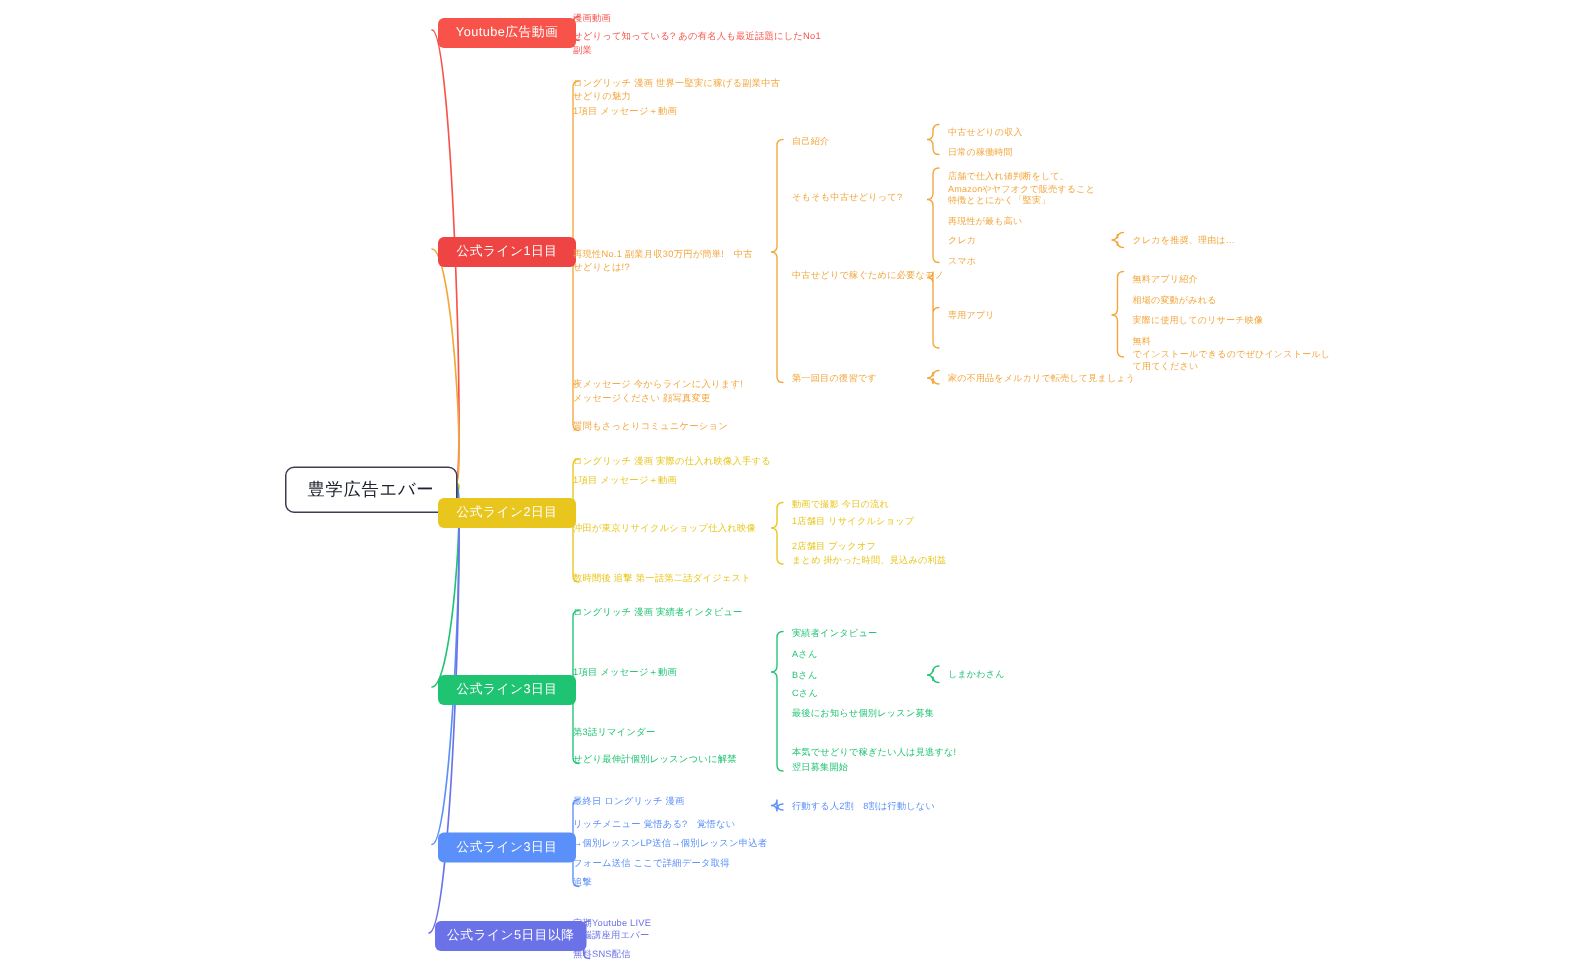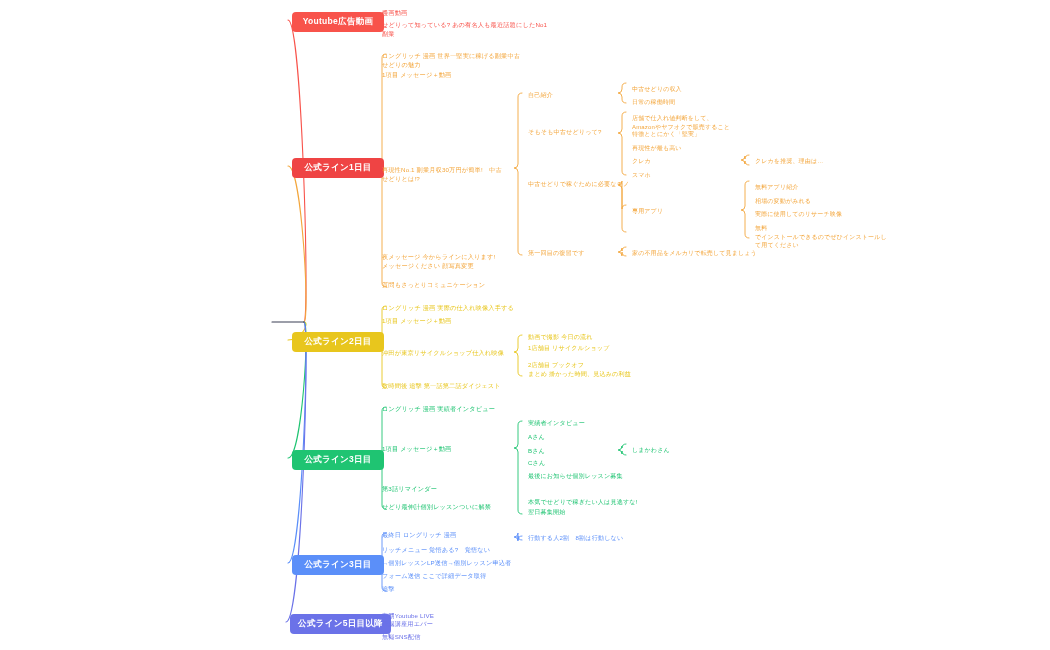--- a/index.html
+++ b/index.html
@@ -23,21 +23,21 @@
     padding:7px 14px;
     white-space:nowrap;
     letter-spacing:.5px;
   }
 
   .branch-chip{
     position:absolute;
     border-radius:4px;
     color:#ffffff;
     font-size:8.5px;
-    font-weight:bold;
+    font-weight:normal;
     padding:4px 8px;
     white-space:nowrap;
     letter-spacing:.3px;
     text-align:center;
   }
 
   .leaf{
     position:absolute;
     font-size:6.2px;
     line-height:1.45;
@@ -77,20 +77,21 @@
       <path d="M 386 407 Q 382 407 382 411 L 382 454 Q 382 458 378 458 Q 382 458 382 462 L 382 505 Q 382 509 386 509" stroke="#1fc472" stroke-width="0.9" fill="none" stroke-linecap="round"></path>
       <path d="M 374 458 L 378 458" stroke="#1fc472" stroke-width="0.9" fill="none" stroke-linecap="round"></path>
       <path d="M 522 421 Q 518 421 518 425 L 518 444 Q 518 448 514 448 Q 518 448 518 452 L 518 510 Q 518 514 522 514" stroke="#1fc472" stroke-width="0.9" fill="none" stroke-linecap="round"></path>
       <path d="M 626 444 Q 622 444 622 448 L 622 446 Q 622 450 618 450 Q 622 450 622 454 L 622 451 Q 622 455 626 455" stroke="#1fc472" stroke-width="0.9" fill="none" stroke-linecap="round"></path>
       <path d="M 386 533 Q 382 533 382 537 L 382 559 Q 382 563 378 563 Q 382 563 382 567 L 382 587 Q 382 591 386 591" stroke="#5b8ff9" stroke-width="0.9" fill="none" stroke-linecap="round"></path>
       <path d="M 374 563 L 378 563" stroke="#5b8ff9" stroke-width="0.9" fill="none" stroke-linecap="round"></path>
       <path d="M 522 536 Q 518 536 518 540 L 518 533 Q 518 537 514 537 Q 518 537 518 541 L 518 536 Q 518 540 522 540" stroke="#5b8ff9" stroke-width="0.9" fill="none" stroke-linecap="round"></path>
       <path d="M 393 614 Q 389 614 389 618 L 389 618 Q 389 622 385 622 Q 389 622 389 626 L 389 635 Q 389 639 393 639" stroke="#6b72e8" stroke-width="0.9" fill="none" stroke-linecap="round"></path>
       <path d="M 381 622 L 385 622" stroke="#6b72e8" stroke-width="0.9" fill="none" stroke-linecap="round"></path>
     </svg>
+<div class="root-node" style="left: 190px; top: 311px;">豊学広告エバー</div>
     <div class="branch-chip" style="left: 292px; top: 12px; background: rgb(248, 83, 75); min-width: 76px;">Youtube広告動画</div>
     <div class="leaf" style="left: 382px; top: 9px; color: rgb(248, 83, 75);">漫画動画</div>
     <div class="leaf" style="left: 382px; top: 21px; color: rgb(248, 83, 75);">せどりって知っている? あの有名人も最近話題にしたNo1
 副業</div>
     <div class="branch-chip" style="left: 292px; top: 158px; background: #ef4444; min-width: 76px;">公式ライン1日目</div>
     <div class="leaf" style="left: 382px; top: 52px; color: rgb(243, 166, 60);">ロングリッチ 漫画 世界一堅実に稼げる副業中古
 せどりの魅力</div>
     <div class="leaf" style="left: 382px; top: 71px; color: rgb(243, 166, 60);">1項目 メッセージ＋動画</div>
     <div class="leaf" style="left: 382px; top: 166px; color: rgb(243, 166, 60);">再現性No.1 副業月収30万円が簡単!　中古
 せどりとは!?</div>

